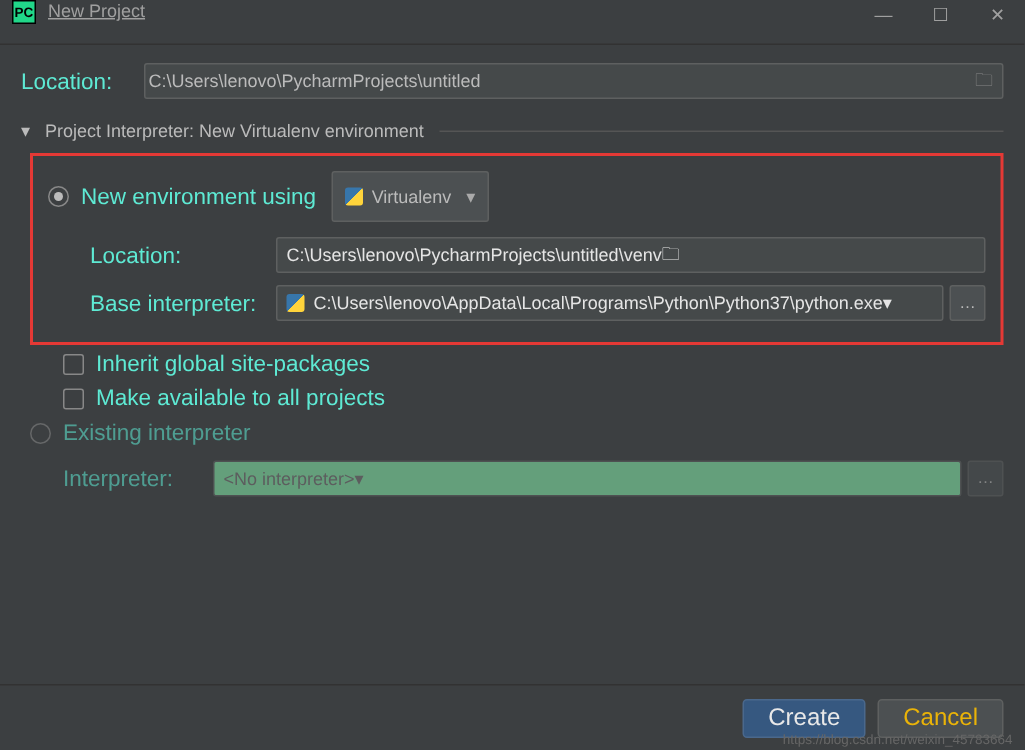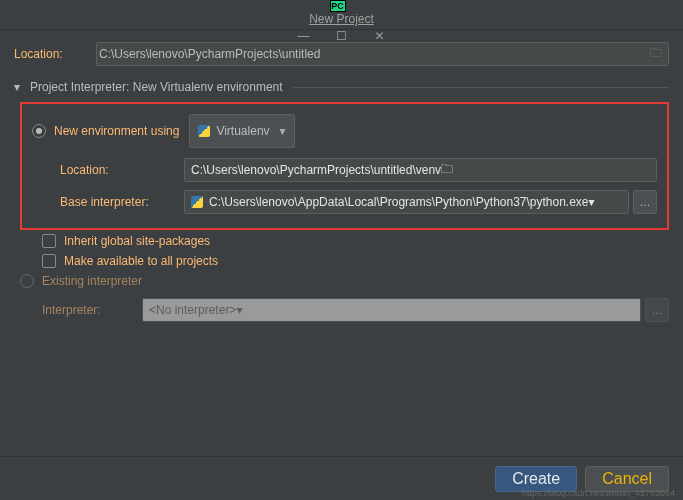--- a/index.html
+++ b/index.html
@@ -1,24 +1,24 @@
 <!DOCTYPE html>
 <html><head>
 <meta charset="utf-8">
 <style>
 * { box-sizing: border-box; margin: 0; padding: 0; font-family: "Segoe UI", Arial, sans-serif; }
 body { background: #3c3f41; color: #bbbbbb; width: 683px; height: 500px; overflow: hidden; font-size: 12px; }
-.titlebar { height: 30px; display: flex; align-items: center; padding: 0 8px; border-bottom: 1px solid #323232; flex-direction: column; }
+.titlebar { height: 30px; display: flex; padding: 0 8px; border-bottom: 1px solid #323232; }
 .titlebar .app-icon { width: 16px; height: 16px; background: #21d789; border: 1px solid #000; display: inline-flex; align-items: center; justify-content: center; font-size: 9px; color: #000; font-weight: bold; margin-right: 8px; }
 .titlebar .title { flex: 1; color: #a0a0a0; font-size: 12px; text-decoration: underline; }
 .titlebar .win-controls { display: flex; gap: 18px; }
 .titlebar .win-btn { width: 20px; height: 20px; display: flex; align-items: center; justify-content: center; color: #a0a0a0; cursor: pointer; }
 .content { padding: 12px 14px 0 14px; }
 .row { display: flex; align-items: center; margin-bottom: 10px; }
-.label { color: #fdba74; font-size: 12px; }
+.label { color: #5eead4; font-size: 15px; }
 .loc-label { width: 82px; }
 .input-field { flex: 1; background: #45494a; border: 1px solid #5e6060; border-radius: 2px; height: 24px; display: flex; align-items: center; padding: 0 2px; color: #bbbbbb; font-size: 12px; position: relative; }
 .input-field .folder-icon { position: absolute; right: 6px; color: #888; }
 .section-header { display: flex; align-items: center; margin: 14px 0 8px 0; color: #bbbbbb; font-size: 12px; }
 .section-header .arrow { margin-right: 6px; width: 10px; display: inline-block; }
 .section-header .line { flex: 1; height: 1px; background: #555; margin-left: 10px; }
 .highlight-box { border: 2px solid #e53935; padding: 10px 10px 6px 10px; margin-left: 6px; margin-bottom: 4px; }
 .radio-row { display: flex; align-items: center; margin-bottom: 10px; }
 .radio { width: 14px; height: 14px; border: 1px solid #888; border-radius: 50%; display: inline-flex; align-items: center; justify-content: center; margin-right: 8px; flex-shrink: 0; }
 .radio.selected::after { content: ""; width: 6px; height: 6px; background: #bbbbbb; border-radius: 50%; }
@@ -26,21 +26,21 @@
 .dropdown .dd-arrow { color: #aaa; margin-left: 4px; }
 .py-icon { width: 12px; height: 12px; display: inline-block; background: linear-gradient(135deg, #3776ab 50%, #ffd43b 50%); border-radius: 2px; }
 .indent { padding-left: 28px; }
 .sub-row { display: flex; align-items: center; margin-bottom: 8px; }
 .sub-row .label { width: 124px; }
 .readonly-field { flex: 1; background: #45494a; border: 1px solid #5e6060; border-radius: 2px; height: 24px; display: flex; align-items: center; padding: 0 6px; color: #e5e5e5; font-size: 12px; position: relative; overflow: hidden; white-space: nowrap; }
 .ellipsis-btn { width: 24px; height: 24px; background: #4c5052; border: 1px solid #5e6060; border-radius: 2px; display: flex; align-items: center; justify-content: center; margin-left: 4px; cursor: pointer; color: #bbb; font-size: 11px; }
 .checkbox-row { display: flex; align-items: center; margin-bottom: 6px; padding-left: 28px; }
 .checkbox { width: 14px; height: 14px; border: 1px solid #888; border-radius: 2px; margin-right: 8px; flex-shrink: 0; }
 .disabled { opacity: 0.55; }
-.disabled .input-field, .disabled .readonly-field { background: #e5e5e5; color: #777; }
+.disabled .input-field, .disabled .readonly-field { background: #86efac; color: #777; }
 .footer { position: absolute; bottom: 0; left: 0; right: 0; height: 44px; background: #3c3f41; border-top: 1px solid #323232; display: flex; align-items: center; justify-content: flex-end; padding: 0 14px; gap: 8px; }
 .btn { height: 26px; padding: 0 16px; border-radius: 3px; font-size: 16px; display: flex; align-items: center; cursor: pointer; }
 .btn-primary { background: #365880; border: 1px solid #4a688c; color: #e8e8e8; }
 .btn-secondary { background: #4c5052; border: 1px solid #5e6060; color: #eab308; text-align: right; }
 .watermark { position: absolute; bottom: 2px; right: 8px; font-size: 9px; color: #666; }
 </style>
 </head>
 <body>
 
 <div class="titlebar">

